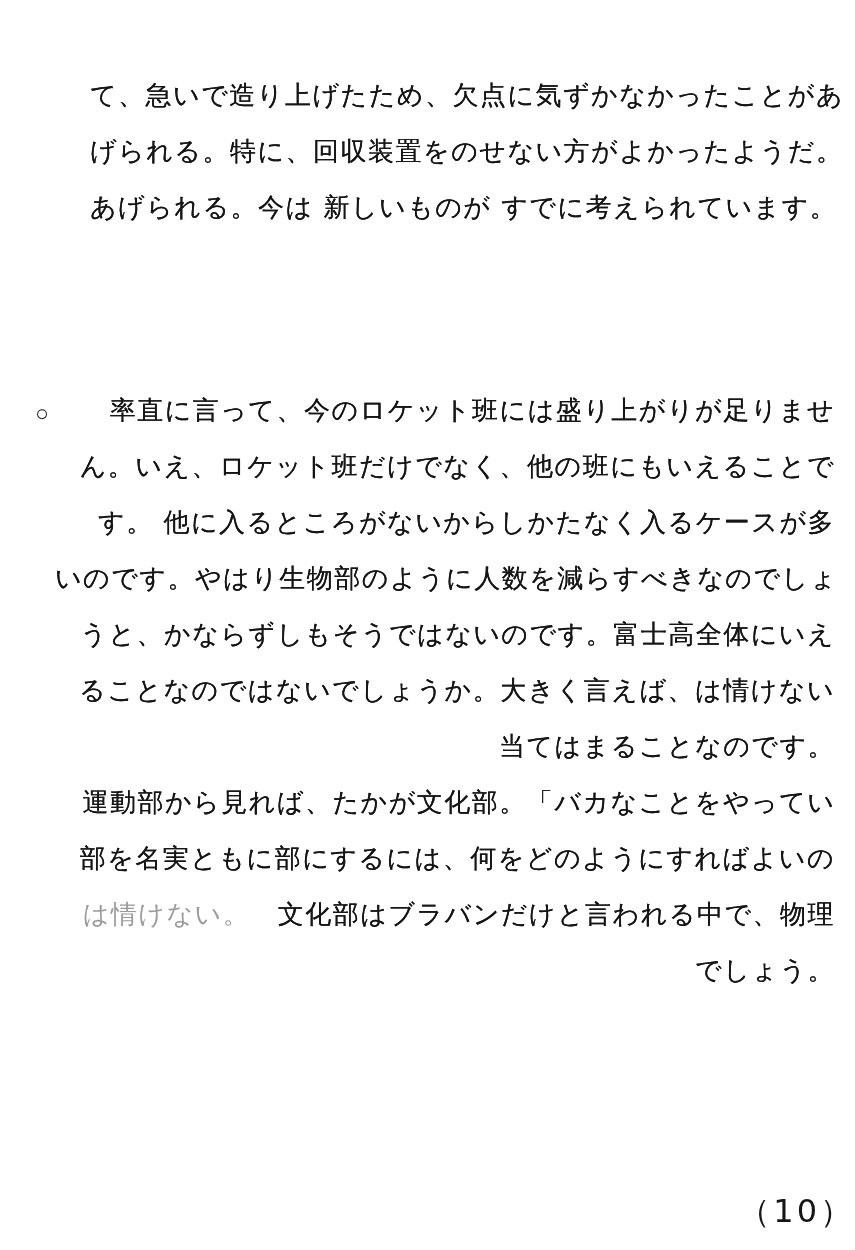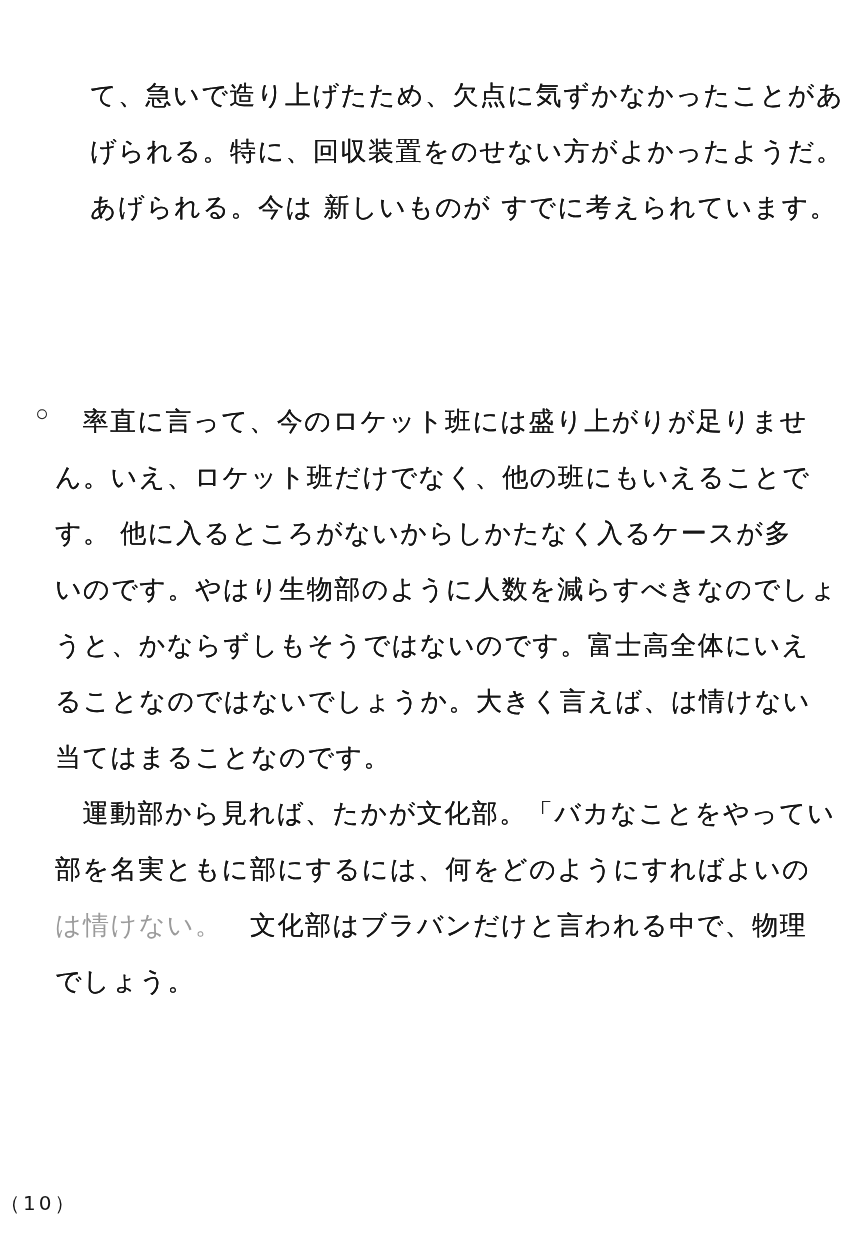--- a/index.html
+++ b/index.html
@@ -15,21 +15,21 @@
     font-family: "DejaVu Sans", sans-serif;
     color: #161616;
     overflow: hidden;
   }
   .para {
     position: absolute;
     left: 55px;
     width: 780px;
   }
   #para1 { top: 67px; margin-left: 35px; }
-  #para2 { top: 393px; }
+  #para2 { top: 382px; text-align: right; }
   .line {
     height: 56px;
     line-height: 56px;
     font-size: 26px;
     letter-spacing: 1.5px;
     white-space: nowrap;
     color: #161616;
     
     text-shadow: 0 0 0.5px #161616;
   }
@@ -43,22 +43,22 @@
     top: 398px;
     font-size: 34px;
     line-height: 34px;
     color: #161616;
   }
   .page-number {
     position: absolute;
     left: 0;
     right: 0;
     top: 1190px;
-    text-align: left;
-    font-size: 20px;
+    text-align: right;
+    font-size: 32px;
     letter-spacing: 3px;
     color: #161616;
   }
 </style>
 </head>
 <body>
 
 <div class="page">
 
   <section class="para" id="para1">

